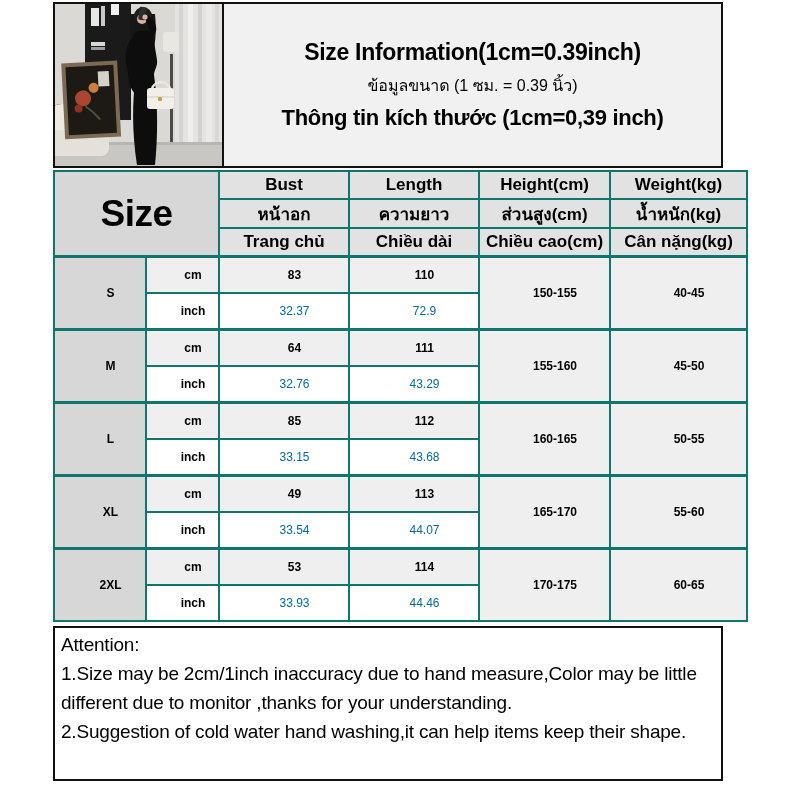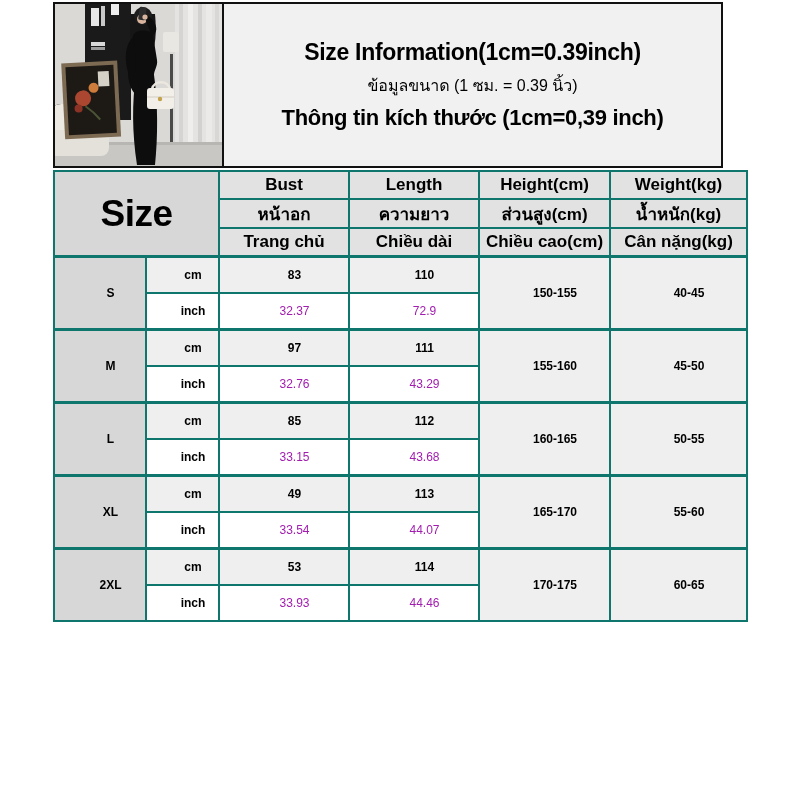--- a/index.html
+++ b/index.html
@@ -25,21 +25,21 @@
   .size-table td{border:2px solid #0f766e;text-align:center;vertical-align:middle;overflow:hidden;padding:0;}
   .hrow td{height:26px;background:#e2e2e2;font-weight:bold;font-size:17px;}
   td.size-head{background:#d7d7d7;font-size:37px;font-weight:bold;letter-spacing:-0.5px;margin-left:21px;}
   td.szcell{background:#d7d7d7;font-weight:bold;font-size:19px;}
   tr.cmrow td,tr.inchrow td{height:34px;font-size:12px;padding-left:21px;}
   tr.cmrow td{border-top-width:3px;}
   td.graybg{background:#efefef;}
   td.whitebg{background:#ffffff;}
   td.unit{font-weight:bold;font-size:17px;}
   td.bold-val{font-weight:bold;}
-  td.reg-val{font-weight:normal;color:#a21caf;}
+  td.reg-val{font-weight:normal;color:#0369a1;}
   td.range{background:#efefef;font-weight:bold;}
 
   
   .attention{margin-top:4px;border:2px solid #111;box-sizing:border-box;height:155px;
     padding:3px 6px;font-size:19px;line-height:1.52;letter-spacing:-0.2px;}
   .attention p{margin:0;}
 </style>
 </head>
 <body>
 
@@ -161,21 +161,21 @@
       </tr>
       <tr class="inchrow">
         <td class="unit whitebg">inch</td>
         <td class="reg-val whitebg">32.37</td>
         <td class="reg-val whitebg">72.9</td>
       </tr>
 
       <tr class="cmrow">
         <td class="szcell" rowspan="2">M</td>
         <td class="unit graybg">cm</td>
-        <td class="bold-val graybg">97</td>
+        <td class="bold-val graybg">64</td>
         <td class="bold-val graybg">111</td>
         <td class="range" rowspan="2">155-160</td>
         <td class="range" rowspan="2">45-50</td>
       </tr>
       <tr class="inchrow">
         <td class="unit whitebg">inch</td>
         <td class="reg-val whitebg">32.76</td>
         <td class="reg-val whitebg">43.29</td>
       </tr>
 
@@ -216,14 +216,19 @@
         <td class="range" rowspan="2">60-65</td>
       </tr>
       <tr class="inchrow">
         <td class="unit whitebg">inch</td>
         <td class="reg-val whitebg">33.93</td>
         <td class="reg-val whitebg">44.46</td>
       </tr>
     </tbody>
   </table>
 
+  <div class="attention">
+    <p>Attention:</p>
+    <p>1.Size may be 2cm/1inch inaccuracy due to hand measure,Color may be little different due to monitor ,thanks for your understanding.</p>
+    <p>2.Suggestion of cold water hand washing,it can help items keep their shape.</p>
+  </div>
 
 </div>
 
 </body></html>

